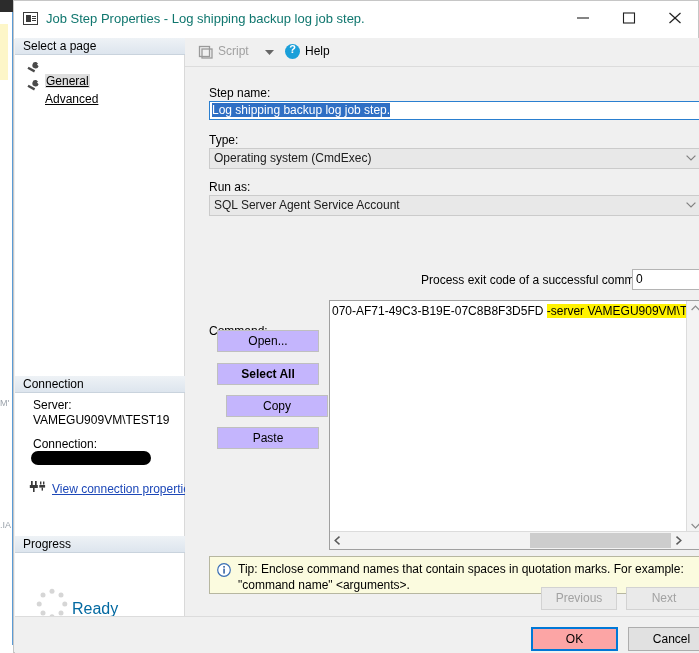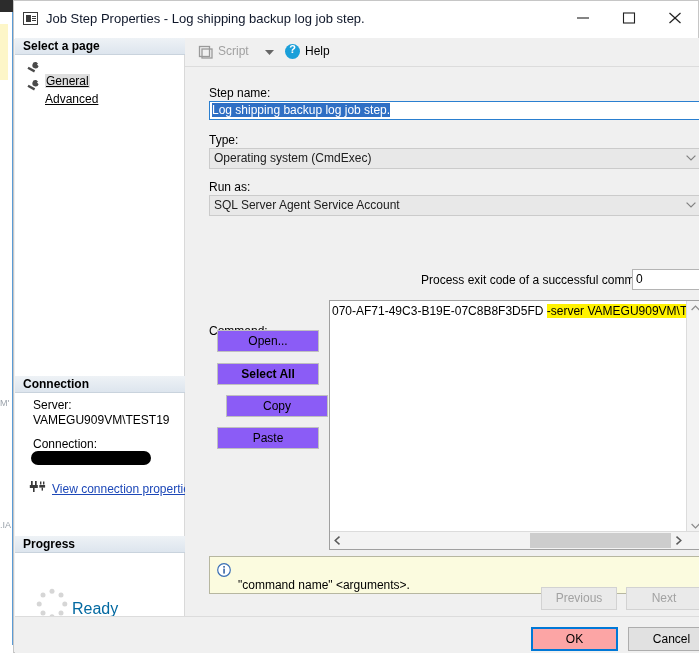--- a/index.html
+++ b/index.html
@@ -55,21 +55,21 @@
     content: ""; position: absolute; left: 2px; top: 2px;
     width: 5px; height: 7px; background: #3b3b3b;
   }
   .title-icon::after {
     content: ""; position: absolute; left: 8px; top: 3px;
     width: 4px; height: 1px; background: #3b3b3b;
     box-shadow: 0 2px 0 #3b3b3b, 0 4px 0 #3b3b3b;
   }
   .title-text {
     position: absolute; left: 32px; top: 10px;
-    font-size: 13px; color: #0f172a; white-space: nowrap;
+    font-size: 13px; color: #0f766e; white-space: nowrap;
   }
   .wbtn {
     position: absolute; top: 0; width: 46px; height: 30px;
     cursor: default;
   }
   .wbtn svg { position:absolute; left:16px; top:11px; }
   #btn-min  { right: 92px; }
   #btn-max  { right: 46px; }
   #btn-close{ right: 0px; }
 
@@ -78,21 +78,21 @@
     position: absolute; left: 1px; top: 37px;
     width: 170px; height: 578px;
     background: #ffffff;
     border-right: 1px solid #d9d9d9;
     box-sizing: border-box;
   }
   .section-header {
     position: absolute; left: 0; width: 170px; height: 17px;
     background: linear-gradient(to bottom, #eef2f6 0%, #dde5ee 100%);
     border-bottom: 1px solid #c9d3dd;
-    font-weight: bold; font-size: 12px; color: #000;
+    font-weight: normal; font-size: 12px; color: #000;
     padding: 1px 0 0 8px; box-sizing: border-box;
   }
   #hdr-select { top: 0px; }
   #hdr-connection { top: 338px; }
   #hdr-progress { top: 498px; }
 
   .page-item {
     position: absolute; left: 12px; height: 16px;
     font-size: 12px; white-space: nowrap;
   }
@@ -191,21 +191,21 @@
   #input-exitcode {
     position: absolute; left: 447px; top: 231px;
     width: 73px; height: 21px;
     background: #ffffff; border: 1px solid #b4b4b4;
     box-sizing: border-box; font-size: 12px; padding: 2px 0 0 3px;
   }
 
   #lbl-command { position: absolute; left: 24px; top: 268px; font-size: 12px; margin-top: 18px; }
   .sidebtn {
     position: absolute; left: 32px; width: 102px; height: 22px;
-    background: #8b5cf6; border: 1px solid #bfbfbf;
+    background: #c4b5fd; border: 1px solid #bfbfbf;
     box-sizing: border-box;
     font-size: 12px; color: #000; text-align: center;
     line-height: 20px; cursor: default;
   }
   #btn-open     { top: 292px; }
   #btn-selectall{ top: 325px; font-weight: bold; }
   #btn-copy     { top: 357px; margin-left: 9px; }
   #btn-paste    { top: 389px; }
 
   
@@ -443,20 +443,21 @@
         </div>
         <div class="corner"></div>
       </div>
 
       <div class="tipbox">
         <svg class="tip-icon" viewBox="0 0 14 14">
           <circle cx="7" cy="7" r="6.3" fill="#ffffff" stroke="#3a6fb5" stroke-width="1.2"></circle>
           <rect x="6.3" y="5.6" width="1.5" height="5" fill="#2a5a9e"></rect>
           <rect x="6.3" y="3" width="1.5" height="1.7" fill="#2a5a9e"></rect>
         </svg>
+        <div class="tip-line" id="tip-line1">Tip: Enclose command names that contain spaces in quotation marks. For example:</div>
         <div class="tip-line" id="tip-line2">"command name" &lt;arguments&gt;.</div>
       </div>
 
       <div class="navbtn" id="btn-previous">Previous</div>
       <div class="navbtn" id="btn-next">Next</div>
     </div>
 
     <div class="footer">
       <div class="footbtn" id="btn-ok">OK</div>
       <div class="footbtn" id="btn-cancel">Cancel</div>

